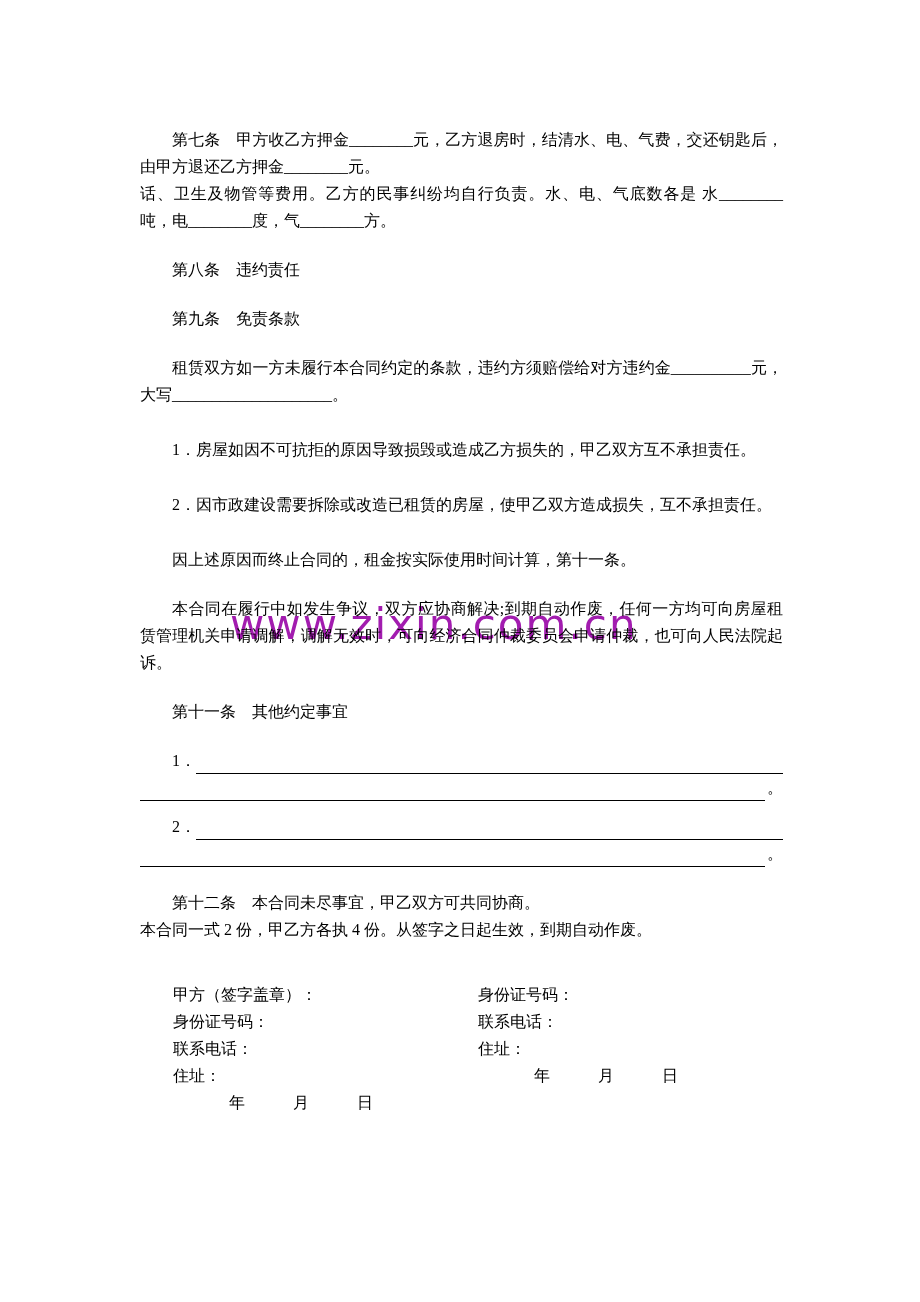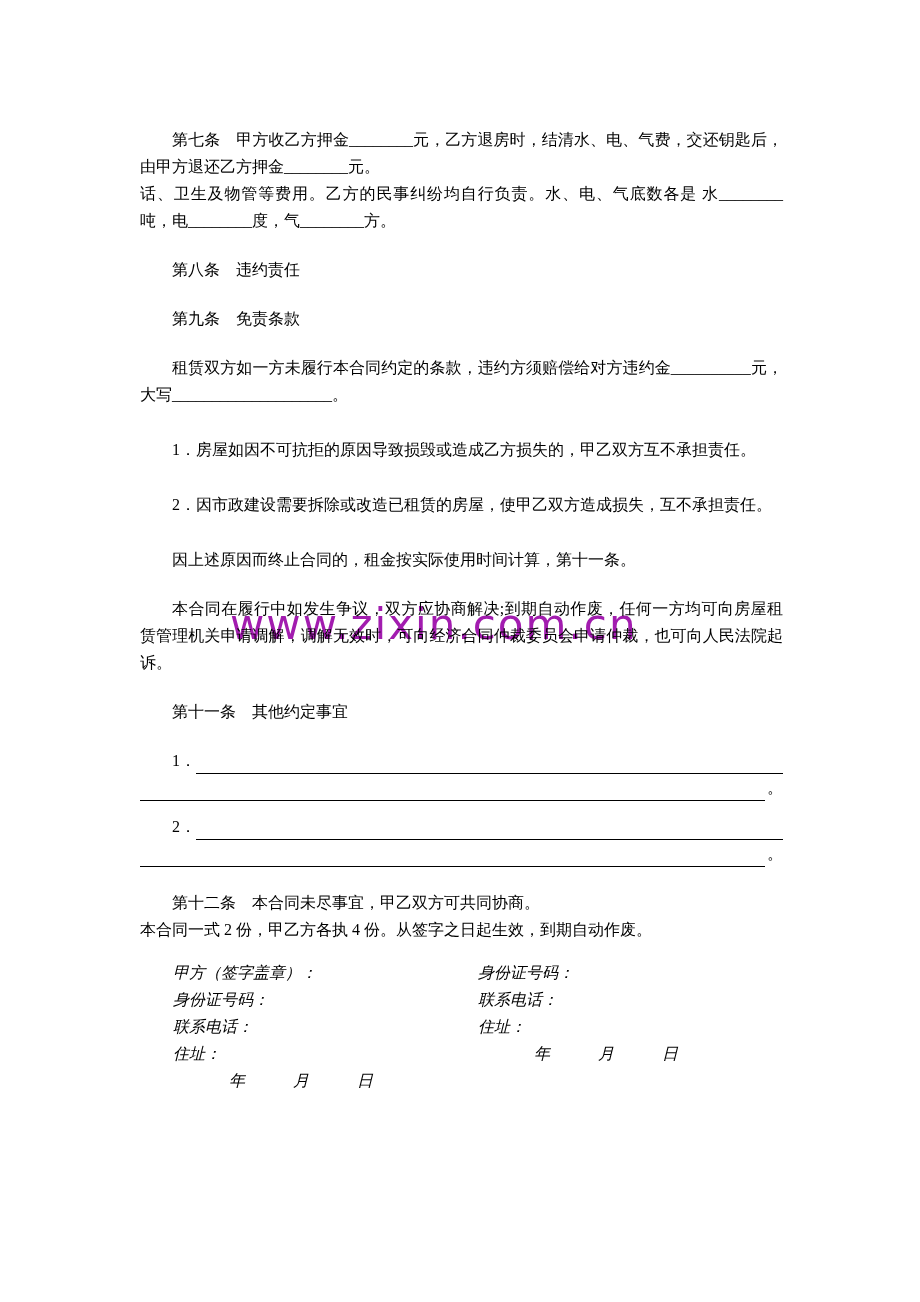--- a/index.html
+++ b/index.html
@@ -33,21 +33,21 @@
   }
   .content { position: relative; z-index: 1; }
   p.line {
     line-height: 27px;
     text-align: justify;
     text-justify: inter-ideograph;
   }
   .indent { text-indent: 2em; margin-top: 28px; }
   .gap { margin-top: 22px; }
   .gap-sm { margin-top: 12px; }
-  .gap-xl { margin-top: 16px; font-style: italic; }
+  .gap-xl { margin-top: 38px; }
 
   
   .fill-item { width: 100%; }
   .fill-line {
     display: flex;
     align-items: flex-end;
     height: 27px;
     line-height: 27px;
   }
   .fill-indent { width: 2em; flex: 0 0 auto; }

